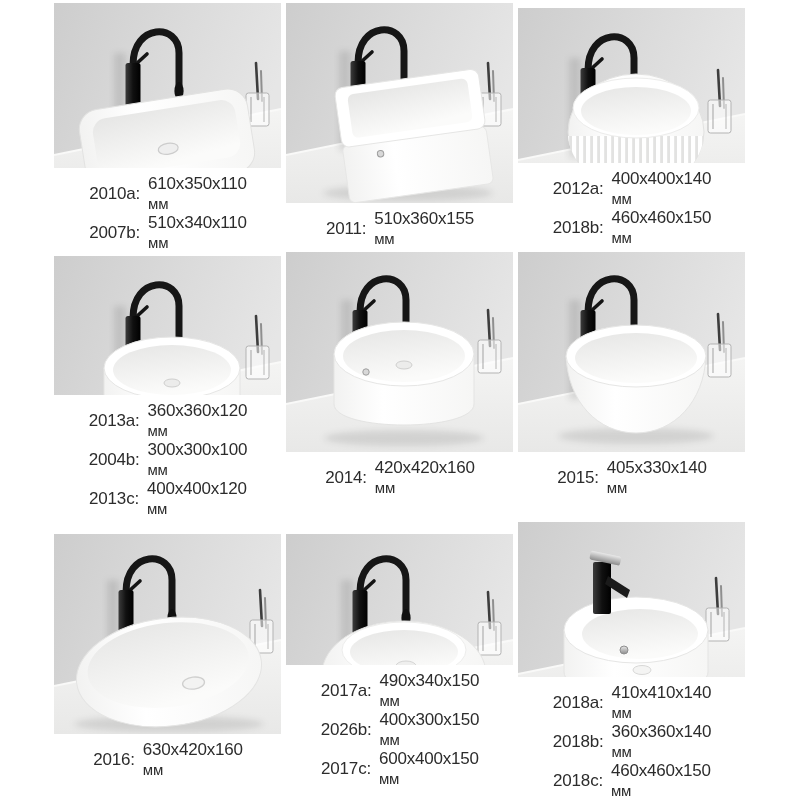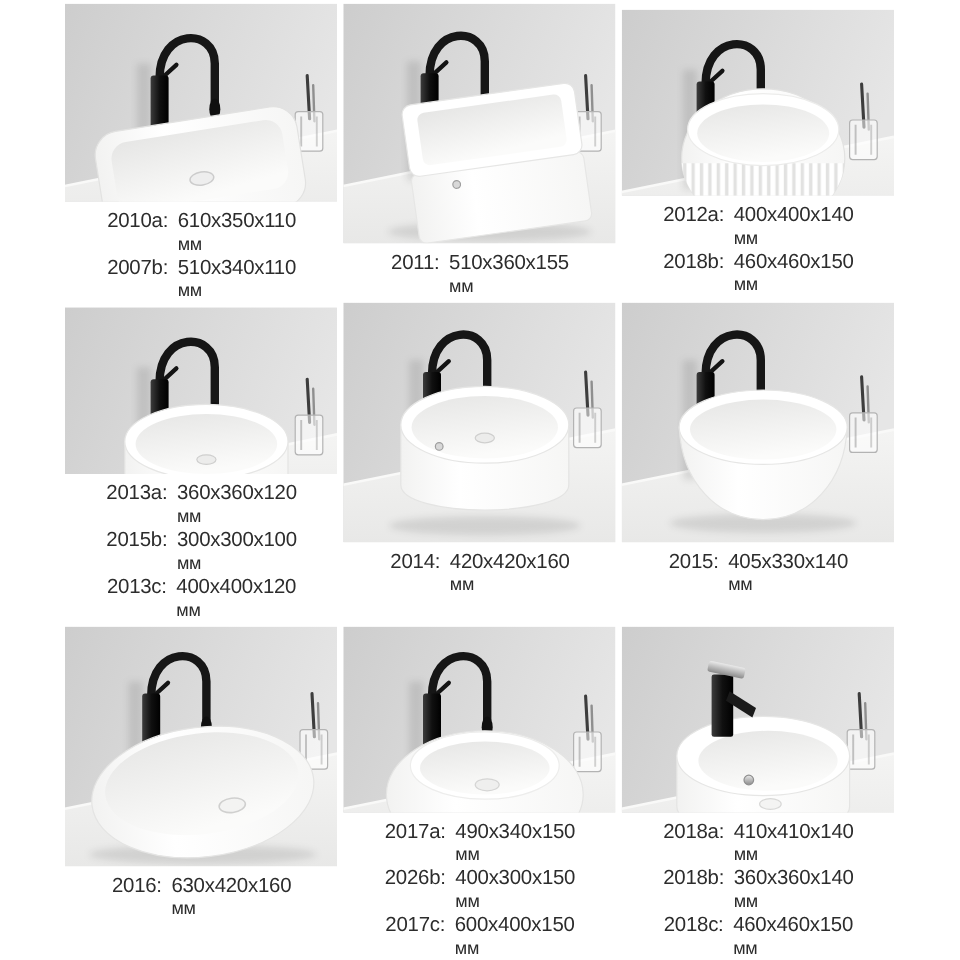--- a/index.html
+++ b/index.html
@@ -14,21 +14,21 @@
     display:grid;
     grid-template-columns:repeat(3,227px);
     grid-template-rows:249px 270px 278px;
     column-gap:5px;
   }
   .cell{display:flex;flex-direction:column;align-items:center;}
   .photo{width:227px;height:200px;overflow:hidden;}
   svg.scene{display:block;width:227px;height:200px;}
   .caption{display:flex;flex-direction:column;align-items:center;padding-top:6px;}
   .cap-line{
-    display:flex;align-items:flex-start;column-gap:7px;
+    display:flex;align-items:center;column-gap:7px;
     font-size:17px;line-height:19.5px;color:#2c2c2c;font-weight:500;
     letter-spacing:-0.2px;white-space:nowrap;
   }
   .cap-dims{display:inline-flex;align-items:baseline;flex-direction:column;}
   .cap-unit{font-size:15px;margin-left:1px;}
   .defs-holder{position:absolute;width:0;height:0;overflow:hidden;}
 </style>
 </head>
 <body>
 
@@ -264,21 +264,21 @@
     </div>
     <figcaption class="caption">
         <div class="cap-line">
           <span class="cap-label">2013a:</span>
           <span class="cap-dims">
             <span>360x360x120</span>
             <span class="cap-unit">мм</span>
           </span>
         </div>
         <div class="cap-line">
-          <span class="cap-label">2015b:</span>
+          <span class="cap-label">2004b:</span>
           <span class="cap-dims">
             <span>300x300x100</span>
             <span class="cap-unit">мм</span>
           </span>
         </div>
         <div class="cap-line">
           <span class="cap-label">2013c:</span>
           <span class="cap-dims">
             <span>400x400x120</span>
             <span class="cap-unit">мм</span>
@@ -326,21 +326,21 @@
         <div class="cap-line">
           <span class="cap-label">2015:</span>
           <span class="cap-dims">
             <span>405x330x140</span>
             <span class="cap-unit">мм</span>
           </span>
         </div>
       </figcaption>
   </figure>
 
-  <figure class="cell" style="margin:0">
+  <figure class="cell" style="margin:12px">
     <div class="photo">
       <svg class="scene" viewBox="0 0 227 200">
         <rect x="0" y="0" width="227" height="200" fill="url(#wallG)"></rect>
         <polygon points="0,152 227,106 227,200 0,200" fill="url(#counterG)"></polygon>
         <line x1="0" y1="152" x2="227" y2="106" stroke="#f9f9f8" stroke-width="2.2"></line>
         <use href="#faucet" transform="translate(72,146)"></use>
         <use href="#tumbler" transform="translate(196,86)"></use>
         <ellipse cx="115" cy="190" rx="95" ry="8" fill="rgba(0,0,0,0.10)" filter="url(#blur3)"></ellipse>
         <use href="#sink-2016"></use>
       </svg>
@@ -349,21 +349,21 @@
         <div class="cap-line">
           <span class="cap-label">2016:</span>
           <span class="cap-dims">
             <span>630x420x160</span>
             <span class="cap-unit">мм</span>
           </span>
         </div>
       </figcaption>
   </figure>
 
-  <figure class="cell" style="margin:0">
+  <figure class="cell" style="margin:12px">
     <div class="photo">
       <svg class="scene" viewBox="0 0 227 200">
         <rect x="0" y="0" width="227" height="200" fill="url(#wallG)"></rect>
         <polygon points="0,152 227,106 227,200 0,200" fill="url(#counterG)"></polygon>
         <line x1="0" y1="152" x2="227" y2="106" stroke="#f9f9f8" stroke-width="2.2"></line>
         <use href="#faucet" transform="translate(74,146)"></use>
         <use href="#tumbler" transform="translate(192,88)"></use>
         <ellipse cx="118" cy="192" rx="85" ry="8" fill="rgba(0,0,0,0.10)" filter="url(#blur3)"></ellipse>
         <use href="#sink-2017"></use>
       </svg>

